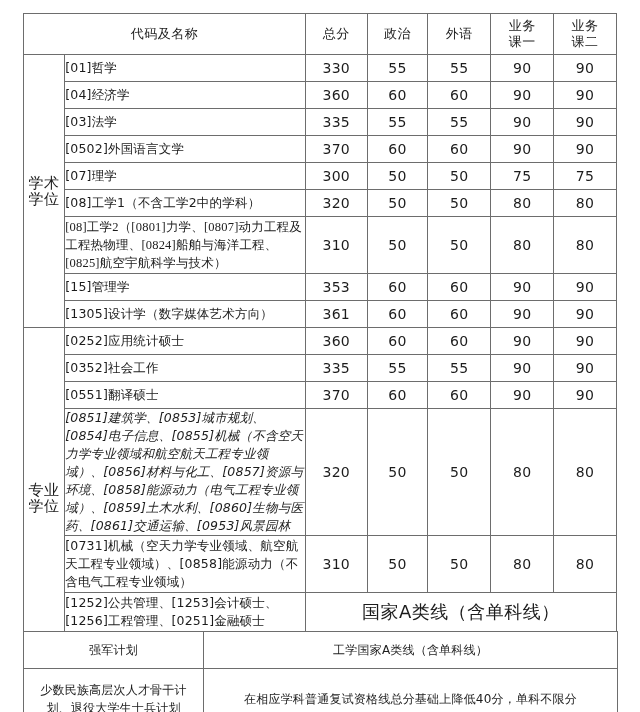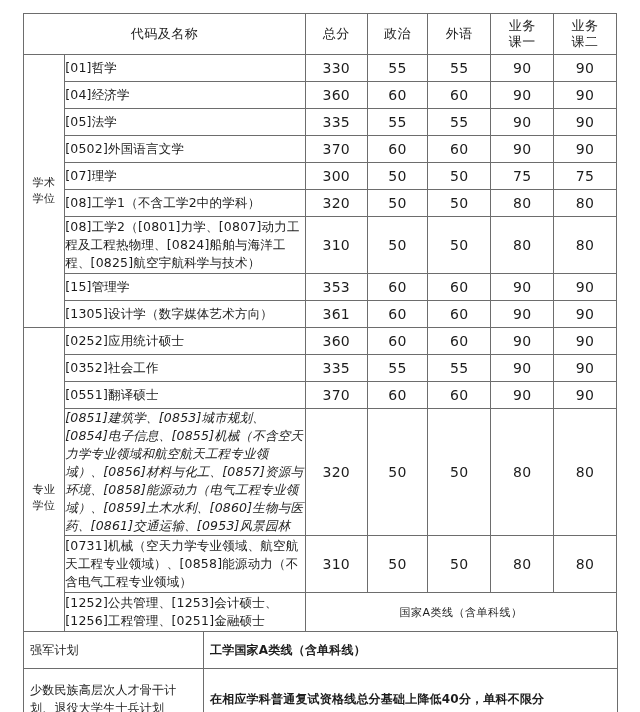--- a/index.html
+++ b/index.html
@@ -49,65 +49,66 @@
     text-align: center;
     font-size: 13px;
     line-height: 16px;
     height: 40px;
     letter-spacing: 0.5px;
   }
   .hdr-two { line-height: 16px; }
 
   .grp {
     text-align: center;
-    font-size: 11px;
+    font-size: 15px;
     line-height: 16px;
     letter-spacing: 0.5px;
   }
   .namecell {
     font-size: 12.5px;
     line-height: 18px;
     padding: 3px 1px 3px 7px;
     text-align: left;
     letter-spacing: 0.2px;
   }
   .numcell {
     text-align: center;
     font-size: 14px;
     letter-spacing: 0.3px;
   }
   .rowh { height: 26px; }
   .merged-note {
     text-align: center;
-    font-size: 11px;
+    font-size: 18px;
     letter-spacing: 0.5px;
   }
 
   table.plan-table {
     position: absolute;
     left: 23px;
     top: 631px;
     width: 594px;
     border-collapse: collapse;
     table-layout: fixed;
     background: #fff;
   }
   table.plan-table td {
     border: 1px solid #6d6d6d;
     padding: 4px 6px;
     font-size: 12px;
     line-height: 18px;
     vertical-align: middle;
     letter-spacing: 0.2px;
     background: #fff;
+    text-align: center;
   }
   col.p-label { width: 180px; }
   col.p-body  { width: 414px; }
   .plan-label { text-align: left; }
-  .plan-body  { text-align: left; font-weight: bold; }
+  .plan-body  { text-align: left; }
 </style>
 </head>
 <body>
 
 <div id="root">
 
   <table class="score-table">
     <colgroup>
       <col class="c-group">
         <col class="c-name">
@@ -148,21 +149,21 @@
       </tr>
       <tr>
         <td class="namecell rowh">[04]经济学</td>
         <td class="numcell">360</td>
         <td class="numcell">60</td>
         <td class="numcell">60</td>
         <td class="numcell">90</td>
         <td class="numcell">90</td>
       </tr>
       <tr>
-        <td class="namecell rowh">[05]法学</td>
+        <td class="namecell rowh">[03]法学</td>
         <td class="numcell">335</td>
         <td class="numcell">55</td>
         <td class="numcell">55</td>
         <td class="numcell">90</td>
         <td class="numcell">90</td>
       </tr>
       <tr>
         <td class="namecell rowh">[0502]外国语言文学</td>
         <td class="numcell">370</td>
         <td class="numcell">60</td>
@@ -180,21 +181,21 @@
       </tr>
       <tr>
         <td class="namecell rowh">[08]工学1（不含工学2中的学科）</td>
         <td class="numcell">320</td>
         <td class="numcell">50</td>
         <td class="numcell">50</td>
         <td class="numcell">80</td>
         <td class="numcell">80</td>
       </tr>
       <tr>
-        <td class="namecell" style="height:56px;">[08]工学2（[0801]力学、[0807]动力工程及工程热物理、[0824]船舶与海洋工程、[0825]航空宇航科学与技术）</td>
+        <td class="namecell" style="height:56px;font-family:Liberation Serif, serif;">[08]工学2（[0801]力学、[0807]动力工程及工程热物理、[0824]船舶与海洋工程、[0825]航空宇航科学与技术）</td>
         <td class="numcell">310</td>
         <td class="numcell">50</td>
         <td class="numcell">50</td>
         <td class="numcell">80</td>
         <td class="numcell">80</td>
       </tr>
       <tr>
         <td class="namecell rowh">[15]管理学</td>
         <td class="numcell">353</td>
         <td class="numcell">60</td>

